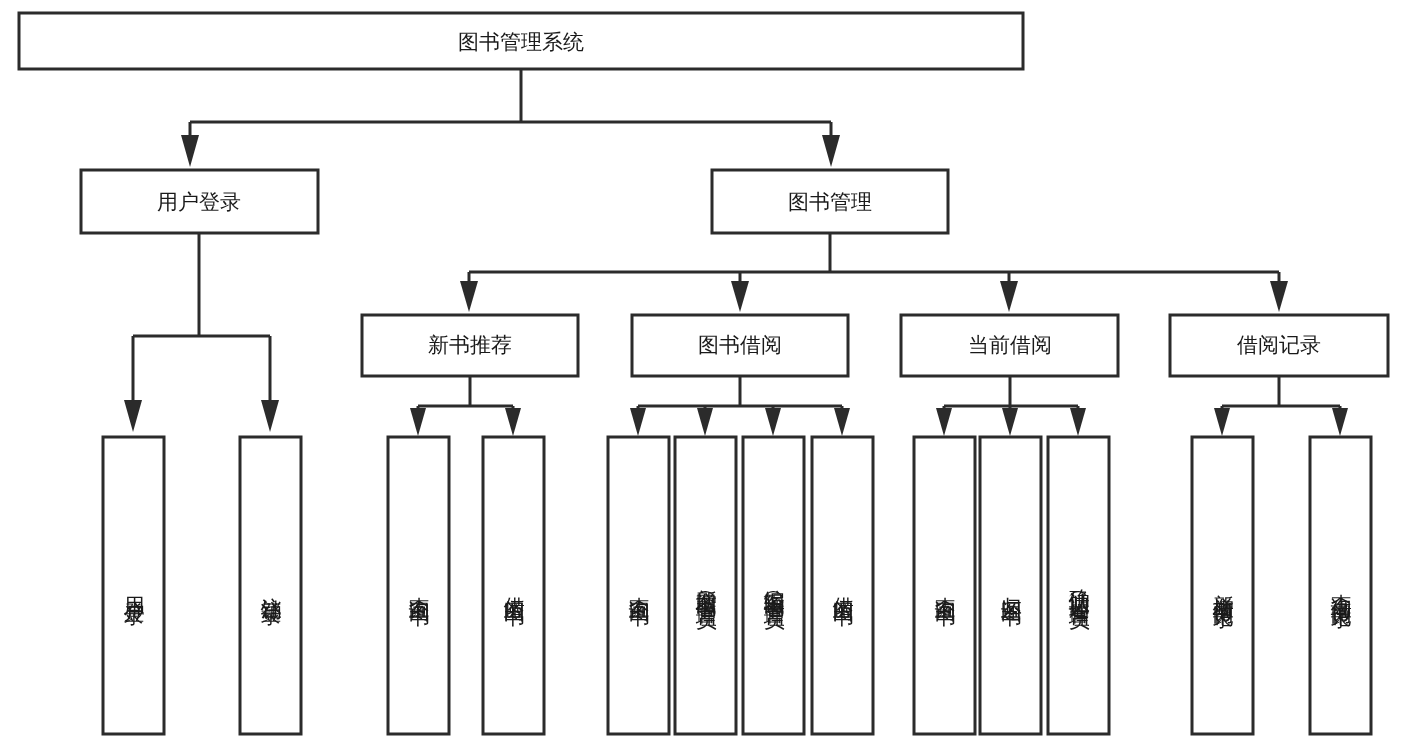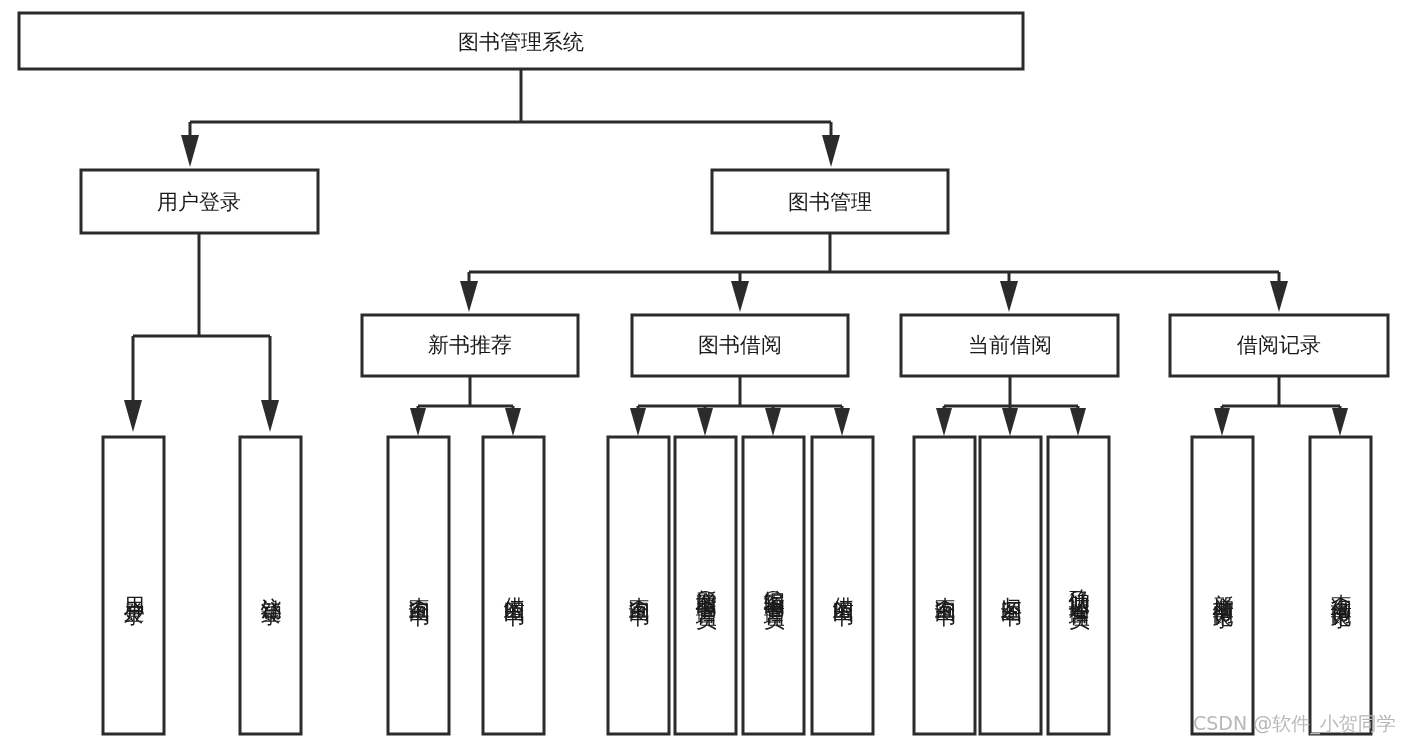--- a/index.html
+++ b/index.html
@@ -249,15 +249,14 @@
     <span class="vert-label">确认归还（管理员）</span>
   </div>
 
   <div class="vert-label-wrap" style="left:1192px; top:437px; width:61px; height:297px;">
     <span class="vert-label">新增借阅记录</span>
   </div>
   <div class="vert-label-wrap" style="left:1310px; top:437px; width:61px; height:297px;">
     <span class="vert-label">查询借阅记录</span>
   </div>
 
-  <div class="watermark">CSDN @软件_小贺同学</div>
 
 </div>
 
 </body></html>

